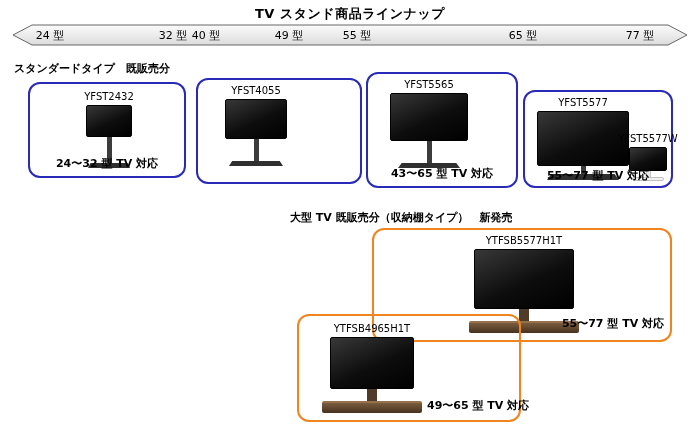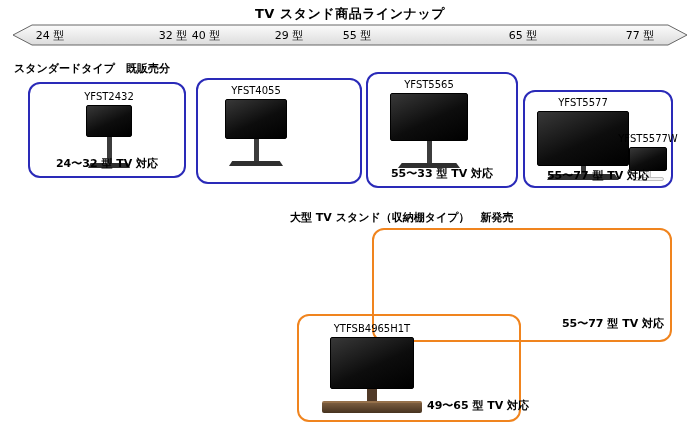--- a/index.html
+++ b/index.html
@@ -51,21 +51,21 @@
         <linearGradient id="bandg" x1="0" y1="0" x2="0" y2="1">
           <stop offset="0" stop-color="#fbfbfb"></stop>
           <stop offset="1" stop-color="#dcdcdc"></stop>
         </linearGradient>
       </defs>
       <polygon points="1,11 20,1 656,1 675,11 656,21 20,21" fill="url(#bandg)" stroke="#666" stroke-width="1"></polygon>
     </svg>
     <span class="axis-label" style="left:38px">24 型</span>
     <span class="axis-label" style="left:161px">32 型</span>
     <span class="axis-label" style="left:194px">40 型</span>
-    <span class="axis-label" style="left:277px">29 型</span>
+    <span class="axis-label" style="left:277px">49 型</span>
     <span class="axis-label" style="left:345px">55 型</span>
     <span class="axis-label" style="left:511px">65 型</span>
     <span class="axis-label" style="left:628px">77 型</span>
   </div>
 
   <div class="section-label" style="left:14px;top:61px">スタンダードタイプ　既販売分</div>
 
   <div class="group blue" style="left:28px;top:82px;width:158px;height:96px">
     <div class="product" style="left:30px;top:6px;width:98px">
       <div class="pname">YFST2432</div>
@@ -85,42 +85,48 @@
     </div>
   </div>
 
   <div class="group blue" style="left:366px;top:72px;width:152px;height:116px">
     <div class="product" style="left:6px;top:4px;width:110px">
       <div class="pname">YFST5565</div>
       <div class="screen" style="width:78px;height:48px"></div>
       <div class="pole" style="height:22px"></div>
       <div class="base" style="width:62px"></div>
     </div>
-    <div class="range center" style="bottom:6px">55〜33 型 TV 対応</div>
+    <div class="range center" style="bottom:6px">43〜65 型 TV 対応</div>
   </div>
 
   <div class="group blue" style="left:523px;top:90px;width:150px;height:98px">
     <div class="product" style="left:4px;top:4px;width:108px">
       <div class="pname">YFST5577</div>
       <div class="screen" style="width:92px;height:55px"></div>
       <div class="pole" style="height:8px"></div>
       <div class="base" style="width:72px;height:6px"></div>
     </div>
     <div class="product white" style="left:98px;top:40px;width:50px">
       <div class="pname">YFST5577W</div>
       <div class="screen" style="width:38px;height:24px"></div>
       <div class="pole" style="height:6px"></div>
       <div class="base" style="width:32px;height:4px"></div>
     </div>
     <div class="range center" style="bottom:4px">55〜77 型 TV 対応</div>
   </div>
 
-  <div class="section-label" style="left:290px;top:210px">大型 TV スタンド（収納棚タイプ）　新発売</div>
+  <div class="section-label" style="left:290px;top:210px">大型 TV 既販売分（収納棚タイプ）　新発売</div>
 
   <div class="group orange" style="left:372px;top:228px;width:300px;height:114px">
+    <div class="product shelf" style="left:75px;top:4px;width:150px">
+      <div class="pname">YTFSB5577H1T</div>
+      <div class="screen" style="width:100px;height:60px"></div>
+      <div class="pole" style="height:12px"></div>
+      <div class="platform" style="width:110px"></div>
+    </div>
     <div class="range" style="right:6px;bottom:10px">55〜77 型 TV 対応</div>
   </div>
 
   <div class="group orange" style="left:297px;top:314px;width:224px;height:108px">
     <div class="product shelf" style="left:8px;top:6px;width:130px">
       <div class="pname">YTFSB4965H1T</div>
       <div class="screen" style="width:84px;height:52px"></div>
       <div class="pole" style="height:12px"></div>
       <div class="platform" style="width:100px"></div>
     </div>

